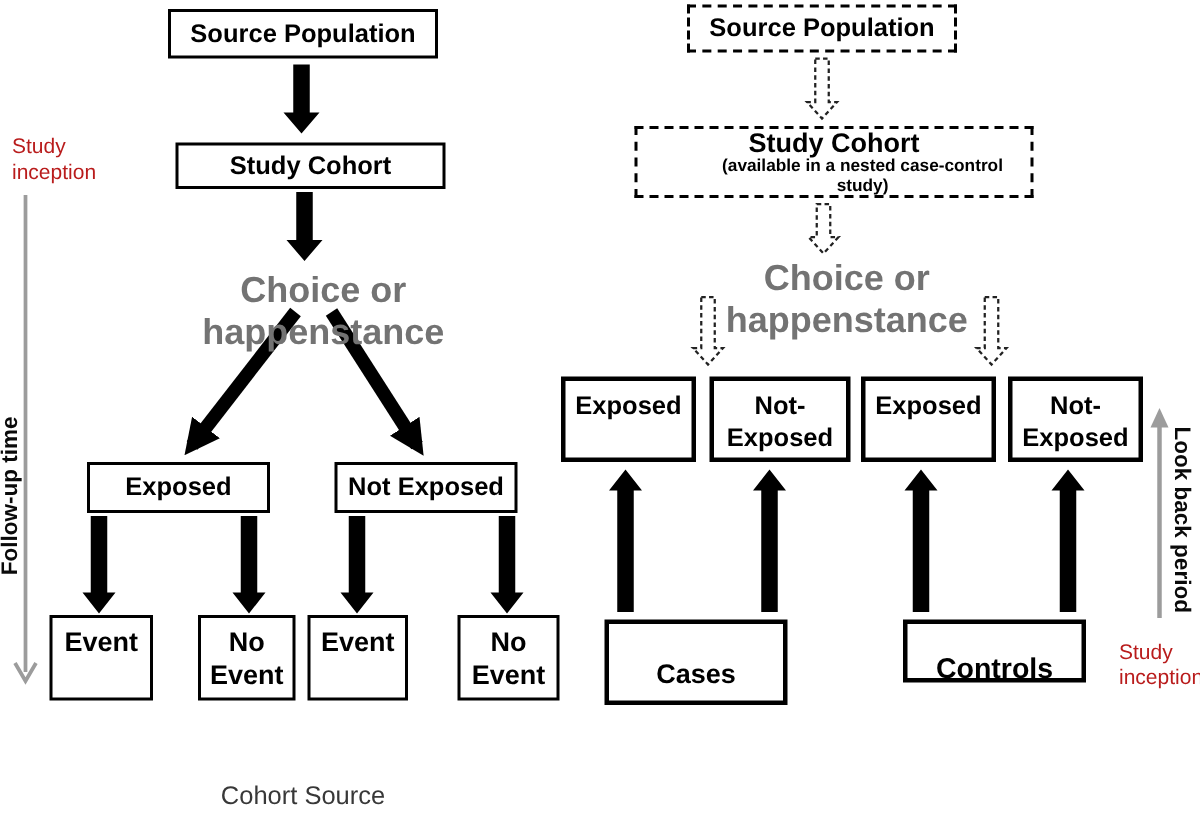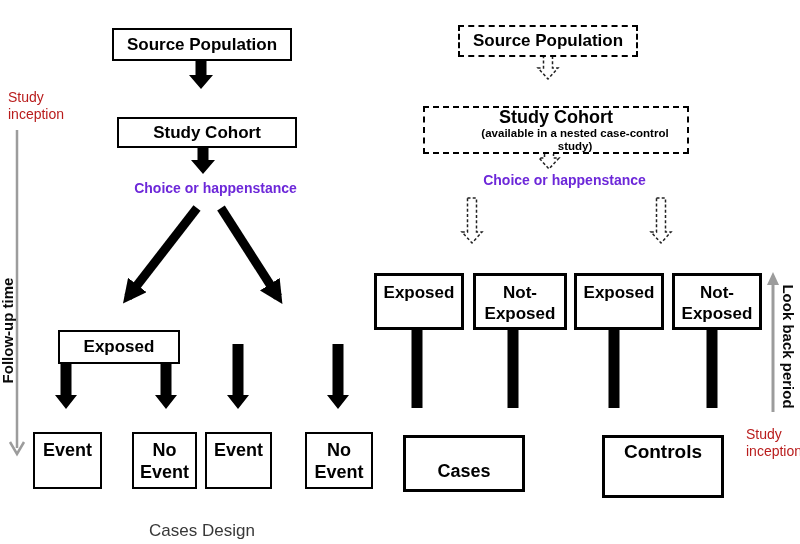--- a/index.html
+++ b/index.html
@@ -4,27 +4,27 @@
 <style>
   html,body{margin:0;padding:0;background:#fff;}
   #canvas{
     position:relative;width:800px;height:544px;background:#ffffff;overflow:hidden;
     font-family:"Liberation Sans", sans-serif;color:#000;
   }
   #arrow-layer{position:absolute;left:0;top:0;width:800px;height:544px;z-index:1;}
   .box{
     position:absolute;box-sizing:border-box;background:#fff;border:2px solid #000;
     display:flex;align-items:center;justify-content:center;text-align:center;
-    font-weight:bold;font-size:17px;line-height:20px;color:#000;z-index:2;margin-top:22px;
+    font-weight:bold;font-size:17px;line-height:20px;color:#000;z-index:2;
   }
   .dashed{border-style:dashed;}
   .b3{border-width:3px;}
   .top-align{align-items:flex-start;}
   .lbl{position:absolute;z-index:2;white-space:pre-line;}
-  .choice{font-weight:bold;font-size:14px;text-align:center;color:#6d28d9;}
+  .choice{font-weight:bold;font-size:24px;text-align:center;color:#737373;}
   .side-note{font-size:14px;line-height:17px;color:#b91c1c;}
   .timeline{font-weight:bold;font-size:15px;color:#0a0a0a;text-align:center;}
   .caption{font-size:17px;color:#383838;text-align:center;}
   .sc-title{font-size:18px;line-height:20px;font-weight:bold;}
   .sc-note{font-size:11.5px;line-height:13px;font-weight:bold;padding-left:38px;}
 </style>
 </head>
 <body>
 
 <div id="canvas">
@@ -65,54 +65,55 @@
   </svg>
 
   <div class="box" style="left:112px;top:6px;width:180px;height:33px;">Source Population</div>
 
   <div class="box" style="left:117px;top:95px;width:180px;height:31px;">Study Cohort</div>
 
   <div class="lbl choice" style="left:108px;top:180px;width:215px;">Choice or happenstance</div>
 
   <div class="box" style="left:58px;top:308px;width:122px;height:34px;">Exposed</div>
 
+  <div class="box" style="left:223px;top:308px;width:122px;height:34px;">Not Exposed</div>
 
   <div class="box top-align" style="left:33px;top:410px;width:69px;height:57px;padding-top:5px;font-size:18px;line-height:22px;">Event</div>
 
   <div class="box top-align" style="left:132px;top:410px;width:65px;height:57px;padding-top:5px;font-size:18px;line-height:22px;">No Event</div>
 
   <div class="box top-align" style="left:205px;top:410px;width:67px;height:57px;padding-top:5px;font-size:18px;line-height:22px;">Event</div>
 
   <div class="box top-align" style="left:305px;top:410px;width:68px;height:57px;padding-top:5px;font-size:18px;line-height:22px;">No Event</div>
 
   <div class="lbl side-note" style="left:8px;top:89px;width:70px;">Study inception</div>
 
   <div class="lbl timeline" style="left:-68px;top:322px;width:150px;transform:rotate(-90deg);">Follow-up time</div>
 
-  <div class="lbl caption" style="left:102px;top:521px;width:200px;">Cases Design</div>
+  <div class="lbl caption" style="left:102px;top:521px;width:200px;">Cohort Source</div>
 
   <div class="box dashed" style="left:458px;top:3px;width:180px;height:32px;">Source Population</div>
 
   <div class="box dashed" style="left:423px;top:84px;width:266px;height:48px;flex-direction:column;">
     <div class="sc-title">Study Cohort</div>
     <div class="sc-note">(available in a nested case-control study)</div>
   </div>
 
   <div class="lbl choice" style="left:457px;top:172px;width:215px;">Choice or happenstance</div>
 
   <div class="box b3 top-align" style="left:374px;top:251px;width:90px;height:57px;padding-top:6px;line-height:21px;">Exposed</div>
 
   <div class="box b3 top-align" style="left:473px;top:251px;width:94px;height:57px;padding-top:6px;line-height:21px;">Not-Exposed</div>
 
   <div class="box b3 top-align" style="left:574px;top:251px;width:90px;height:57px;padding-top:6px;line-height:21px;">Exposed</div>
 
   <div class="box b3 top-align" style="left:672px;top:251px;width:90px;height:57px;padding-top:6px;line-height:21px;">Not-Exposed</div>
 
   <div class="box b3 top-align" style="left:403px;top:413px;width:122px;height:57px;padding-top:23px;font-size:18px;">Cases</div>
 
-  <div class="box b3 top-align" style="left:602px;top:413px;width:122px;height:63px;padding-top:4px;font-size:19px;">Controls</div>
+  <div class="box b3 top-align" style="left:602px;top:413px;width:122px;height:42px;padding-top:21px;font-size:19px;">Controls</div>
 
   <div class="lbl timeline" style="left:718px;top:338px;width:140px;transform:rotate(90deg);">Look back period</div>
 
   <div class="lbl side-note" style="left:746px;top:426px;width:72px;">Study inception</div>
 
 
 </div>
 
 </body></html>

